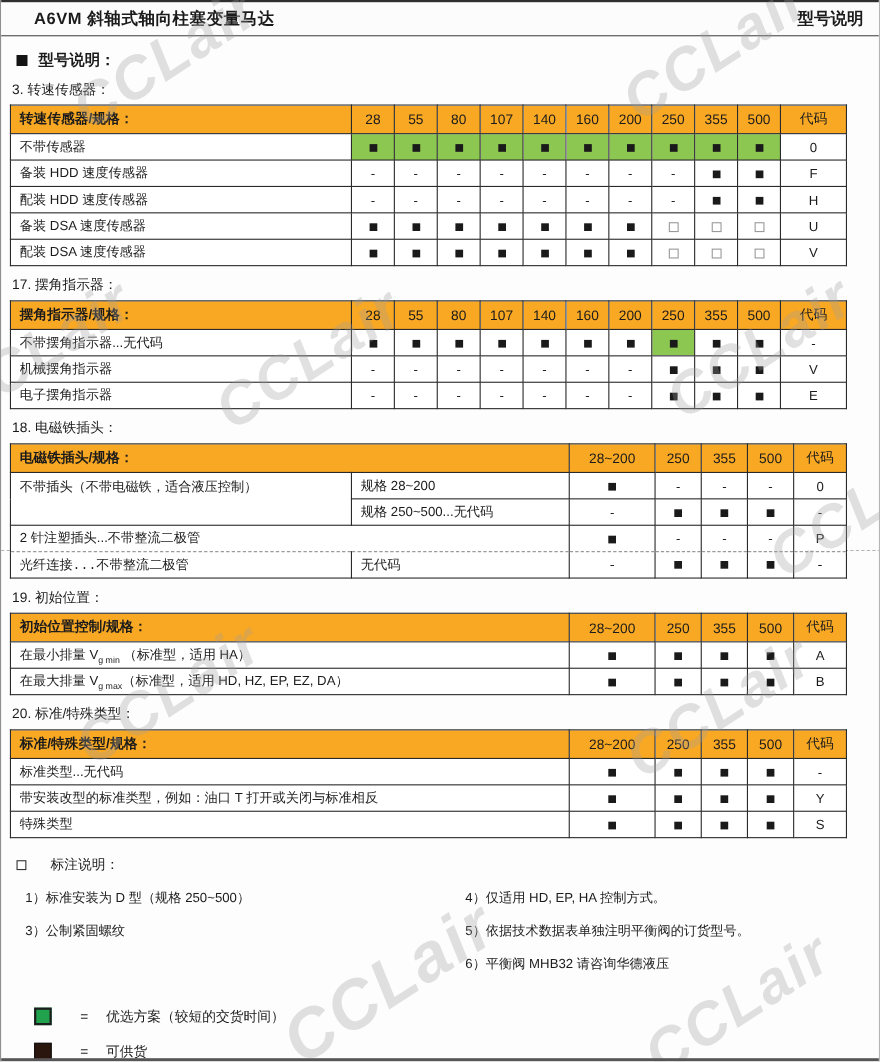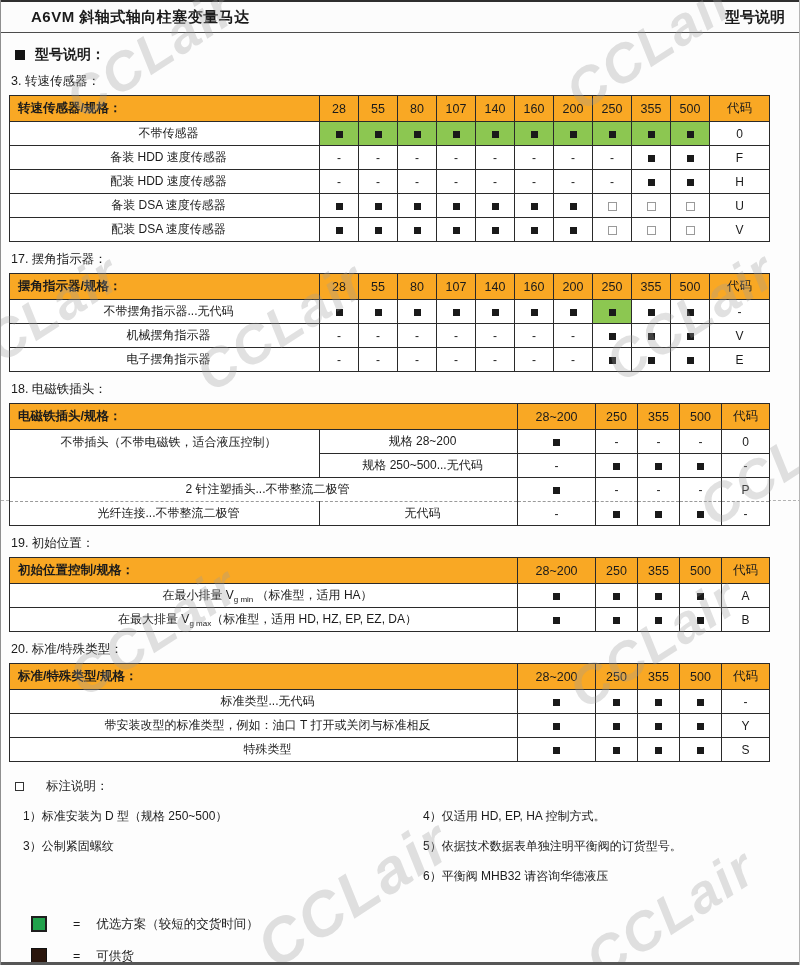--- a/index.html
+++ b/index.html
@@ -15,28 +15,28 @@
   .sec-head{margin:13px 0 0 14px;display:flex;align-items:center;gap:10px;font-size:14px;font-weight:bold;}
   .blk-bullet{width:10px;height:10px;background:#141414;flex:0 0 auto;}
   .caption{margin:9px 0 5px 10px;font-size:12.5px;}
   
   .tblwrap{position:relative;margin-left:8px;width:760px;}
   table{border-collapse:collapse;table-layout:fixed;width:760px;background:#fff;position:relative;z-index:2;font-size:12px;border-radius:21px;}
   th,td{border:1px solid #2a2a2a;padding:0;text-align:center;vertical-align:middle;overflow:hidden;white-space:nowrap;}
   thead th{background:#F9A824;height:25px;font-weight:normal;font-size:12.5px;}
   thead th.lbl{text-align:left;padding-left:8px;font-weight:bold;}
   tbody td{height:23px;background:#fff;}
-  td.lbl{text-align:center;padding-left:8px;}
+  td.lbl{text-align:left;padding-left:8px;}
   td.vtop{vertical-align:top;padding-top:4px;}
   td.gcell{background:#8CC751;}
   .sqb{display:inline-block;width:7px;height:7px;background:#1a1a1a;vertical-align:middle;}
   .sqw{display:inline-block;width:9px;height:9px;border:1px solid #9a9a9a;background:#fff;box-sizing:border-box;vertical-align:middle;}
   .dashc{font-size:12px;color:#222;}
   sub{font-size:8px;}
-  tr.dashed-top td{border-top:1px dashed #9a9a9a;}
+  tr.dashed-top td{border-top:1px dashed #9a9a9a;font-family:Liberation Mono, monospace;}
   tr.dashed-prev td{border-bottom:1px dashed #9a9a9a;}
   .page-dash{position:absolute;left:-8px;width:800px;top:97px;border-top:1px dashed #b3b3b3;z-index:1;}
   
   .notes{margin:16px 0 0 14px;font-size:12px;}
   .notes-title{display:flex;align-items:center;gap:22px;font-size:12.5px;font-weight:normal;}
   .wht-bullet{width:9px;height:9px;border:1.5px solid #333;background:#fff;box-sizing:border-box;flex:0 0 auto;}
   .notes-cols{display:flex;margin:13px 0 0 8px;}
   .notes-col{display:flex;flex-direction:column;gap:13px;}
   .notes-col.left{width:400px;}
   

